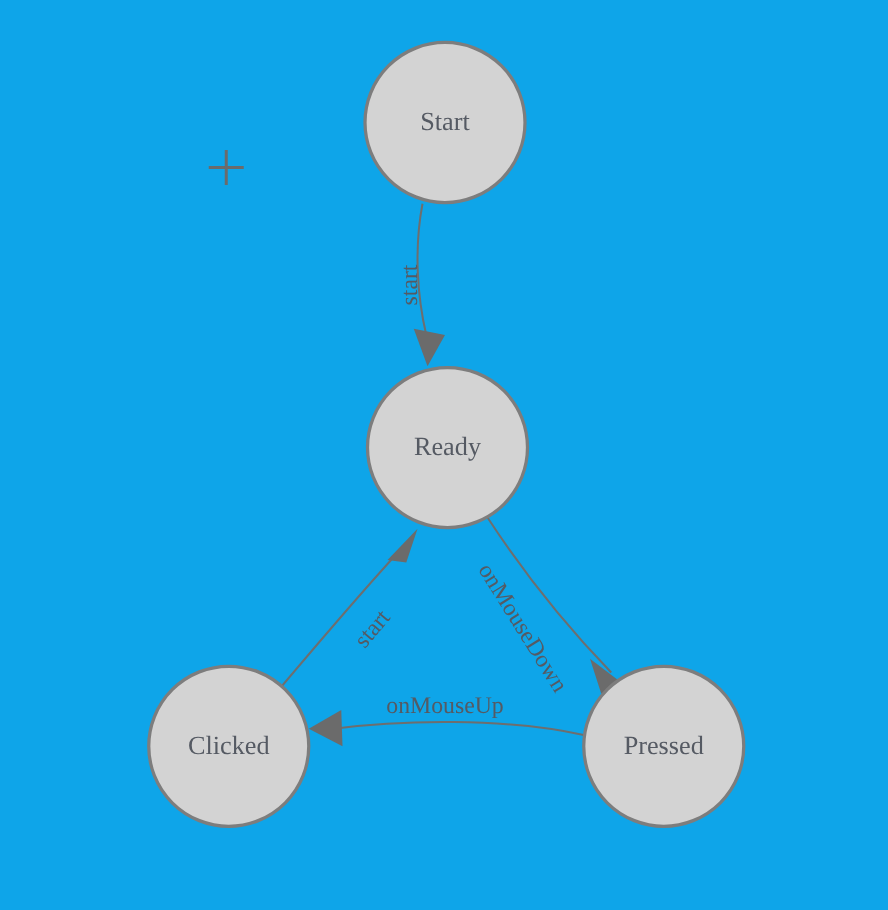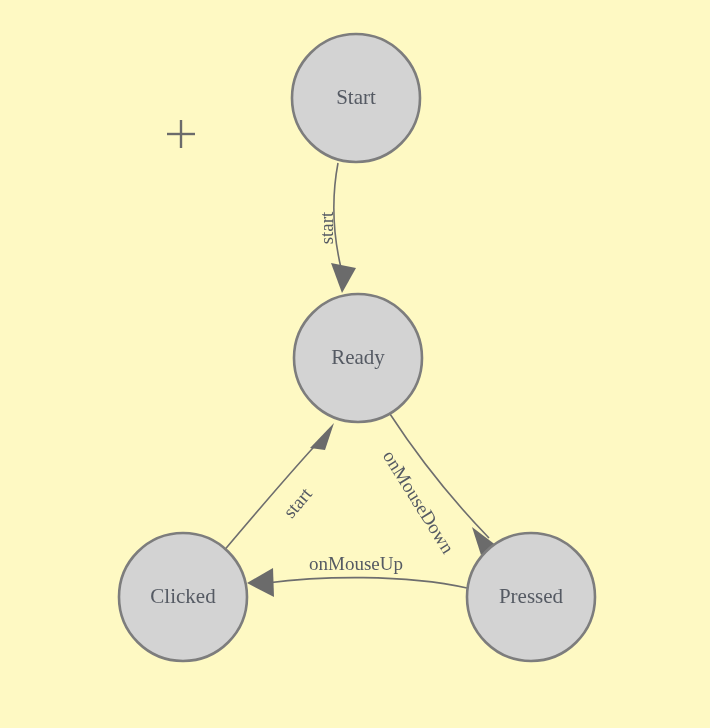--- a/index.html
+++ b/index.html
@@ -7,21 +7,21 @@
     padding: 0;
     background: #ffffff;
   }
   body {
     font-family: "Liberation Serif", serif;
   }
   #canvas-root {
     position: relative;
     width: 710px;
     height: 728px;
-    background: #fef9c3;
+    background: #0ea5e9;
     overflow: hidden;
   }
   #diagram-svg {
     position: absolute;
     top: 0;
     left: 0;
     width: 710px;
     height: 728px;
     display: block;
   }

